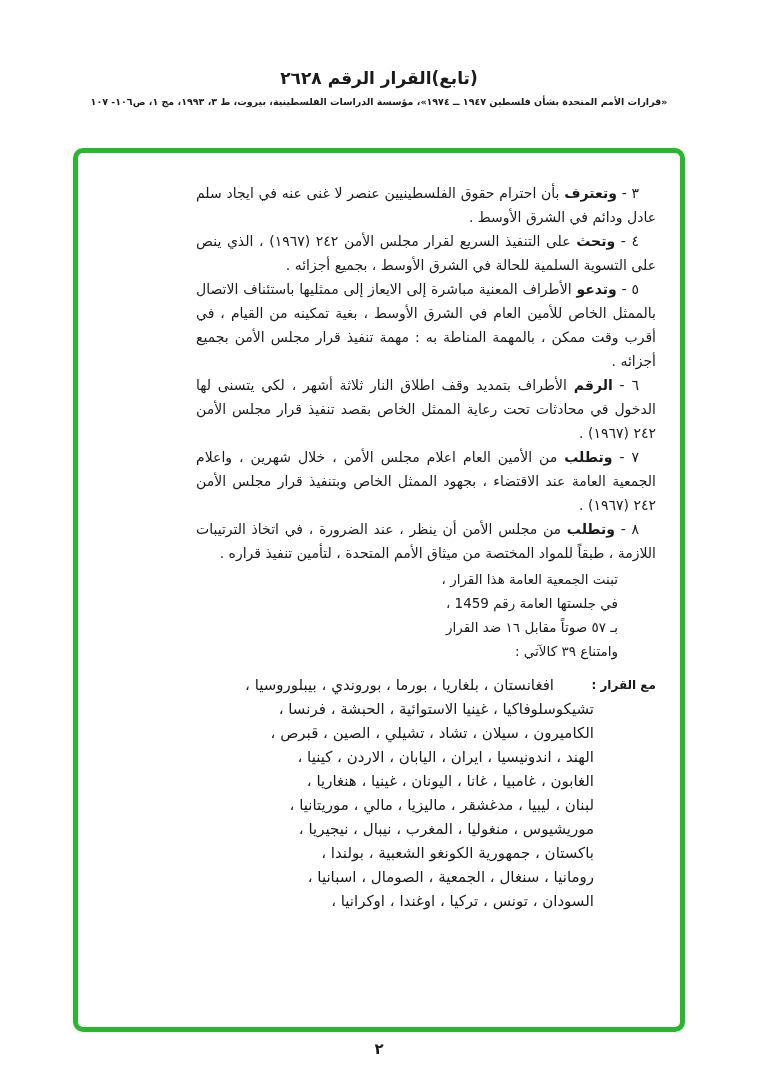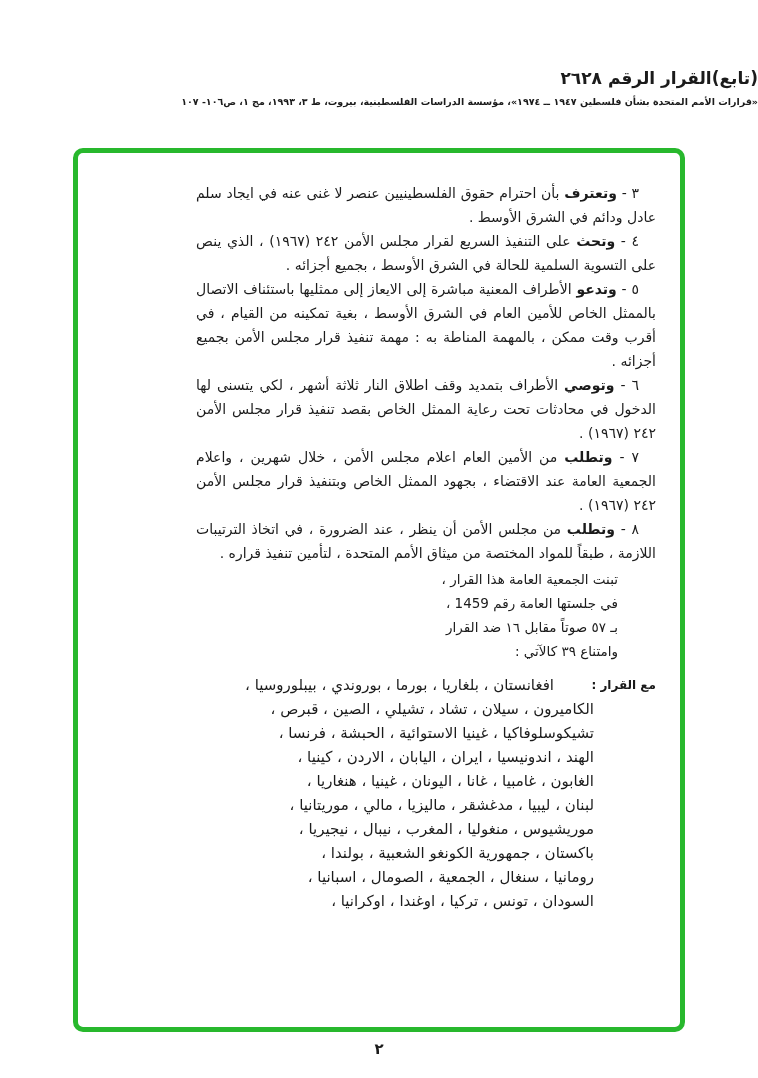--- a/index.html
+++ b/index.html
@@ -11,21 +11,21 @@
   html,body{margin:0;padding:0;}
   body{
     width:758px;height:1078px;
     background:var(--background);
     color:var(--text);
     font-family:"DejaVu Sans",sans-serif;
   }
   .page{position:relative;width:758px;height:1078px;overflow:hidden;background:var(--background);}
 
   
-  .doc-header{position:absolute;top:68px;left:0;right:0;text-align:right;}
+  .doc-header{position:absolute;top:68px;left:0;right:0;text-align:center;}
   .doc-title{margin:0;font-size:17px;font-weight:bold;letter-spacing:0.5px;}
   .doc-source{margin-top:8px;font-size:9.5px;font-weight:bold;}
 
   
   .green-box{
     position:absolute;top:148px;left:73px;
     width:612px;height:884px;
     border:5px solid var(--border-green);
     border-radius:10px;
     padding-top:28px;
@@ -91,39 +91,39 @@
 
   <div class="green-box">
     <div class="text-block">
 
       <p class="para"><span>٣ -</span> <b class="lead">وتعترف</b> <span>بأن احترام حقوق الفلسطينيين عنصر لا غنى عنه في ايجاد سلم عادل ودائم في الشرق الأوسط .</span></p>
 
       <p class="para"><span>٤ -</span> <b class="lead">وتحث</b> <span>على التنفيذ السريع لقرار مجلس الأمن ٢٤٢ (١٩٦٧) ، الذي ينص على التسوية السلمية للحالة في الشرق الأوسط ، بجميع أجزائه .</span></p>
 
       <p class="para"><span>٥ -</span> <b class="lead">وتدعو</b> <span>الأطراف المعنية مباشرة إلى الايعاز إلى ممثليها باستئناف الاتصال بالممثل الخاص للأمين العام في الشرق الأوسط ، بغية تمكينه من القيام ، في أقرب وقت ممكن ، بالمهمة المناطة به : مهمة تنفيذ قرار مجلس الأمن بجميع أجزائه .</span></p>
 
-      <p class="para"><span>٦ -</span> <b class="lead">وتوصي</b> <span>الأطراف بتمديد وقف اطلاق النار ثلاثة أشهر ، لكي يتسنى لها الدخول في محادثات تحت رعاية الممثل الخاص بقصد تنفيذ قرار مجلس الأمن ٢٤٢ (١٩٦٧) .</span></p>
+      <p class="para"><span>٦ -</span> <b class="lead">الرقم</b> <span>الأطراف بتمديد وقف اطلاق النار ثلاثة أشهر ، لكي يتسنى لها الدخول في محادثات تحت رعاية الممثل الخاص بقصد تنفيذ قرار مجلس الأمن ٢٤٢ (١٩٦٧) .</span></p>
 
       <p class="para"><span>٧ -</span> <b class="lead">وتطلب</b> <span>من الأمين العام اعلام مجلس الأمن ، خلال شهرين ، واعلام الجمعية العامة عند الاقتضاء ، بجهود الممثل الخاص وبتنفيذ قرار مجلس الأمن ٢٤٢ (١٩٦٧) .</span></p>
 
       <p class="para"><span>٨ -</span> <b class="lead">وتطلب</b> <span>من مجلس الأمن أن ينظر ، عند الضرورة ، في اتخاذ الترتيبات اللازمة ، طبقاً للمواد المختصة من ميثاق الأمم المتحدة ، لتأمين تنفيذ قراره .</span></p>
 
       <div class="adoption">
         <div class="adoption-line">تبنت الجمعية العامة هذا القرار ،</div>
         <div class="adoption-line">في جلستها العامة رقم 1459 ،</div>
         <div class="adoption-line">بـ ٥٧ صوتاً مقابل ١٦ ضد القرار</div>
         <div class="adoption-line">وامتناع ٣٩ كالآتي :</div>
       </div>
 
       <div class="vote-section">
         <div class="vote-label">مع القرار :</div>
         <div class="vote-lines">
           <div class="vote-line first">افغانستان ، بلغاريا ، بورما ، بوروندي ، بيبلوروسيا ،</div>
+          <div class="vote-line">تشيكوسلوفاكيا ، غينيا الاستوائية ، الحبشة ، فرنسا ،</div>
           <div class="vote-line">الكاميرون ، سيلان ، تشاد ، تشيلي ، الصين ، قبرص ،</div>
-          <div class="vote-line">تشيكوسلوفاكيا ، غينيا الاستوائية ، الحبشة ، فرنسا ،</div>
           <div class="vote-line">الهند ، اندونيسيا ، ايران ، اليابان ، الاردن ، كينيا ،</div>
           <div class="vote-line">الغابون ، غامبيا ، غانا ، اليونان ، غينيا ، هنغاريا ،</div>
           <div class="vote-line">لبنان ، ليبيا ، مدغشقر ، ماليزيا ، مالي ، موريتانيا ،</div>
           <div class="vote-line">موريشيوس ، منغوليا ، المغرب ، نيبال ، نيجيريا ،</div>
           <div class="vote-line">باكستان ، جمهورية الكونغو الشعبية ، بولندا ،</div>
           <div class="vote-line">رومانيا ، سنغال ، الجمعية ، الصومال ، اسبانيا ،</div>
           <div class="vote-line">السودان ، تونس ، تركيا ، اوغندا ، اوكرانيا ،</div>
         </div>
       </div>
 

